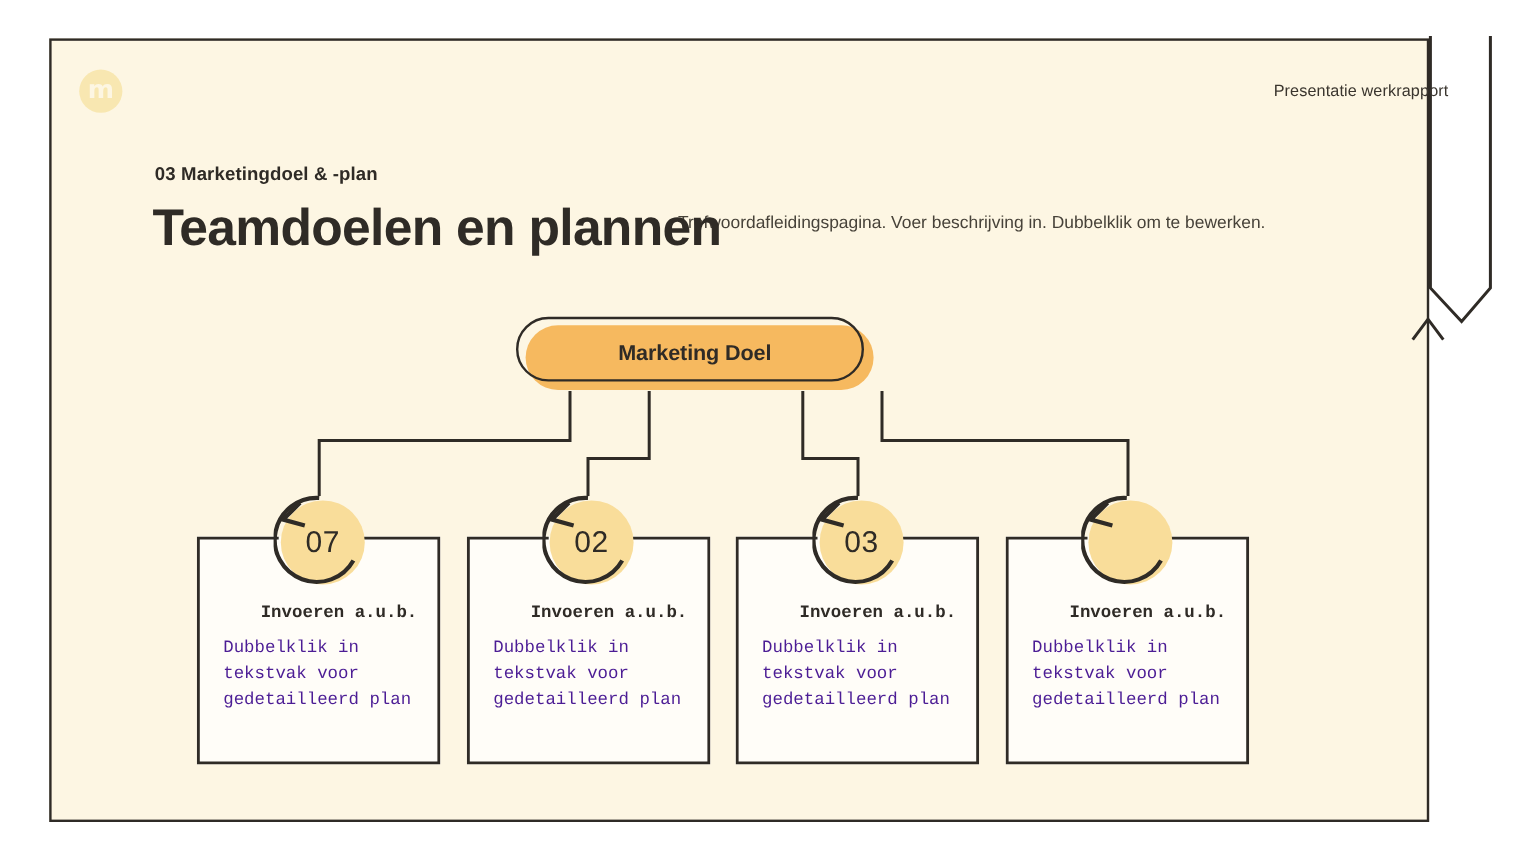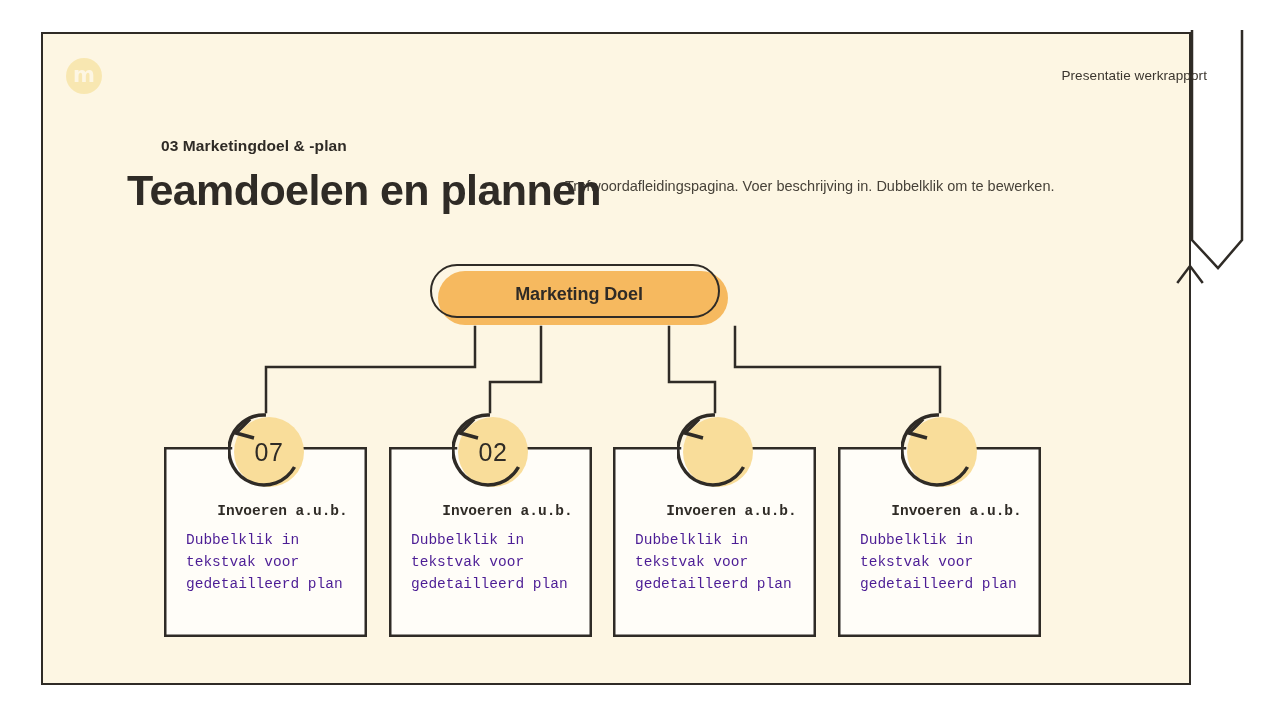--- a/index.html
+++ b/index.html
@@ -79,21 +79,20 @@
   }
   #eyebrow {
     position: absolute;
     left: 129px;
     top: 137px;
     font-size: 15.5px;
     font-weight: 700;
     color: #2f2b26;
     letter-spacing: 0.1px;
     white-space: nowrap;
-    margin-left: 32px;
   }
   #page-title {
     position: absolute;
     left: 127px;
     top: 166px;
     font-size: 43px;
     font-weight: 700;
     color: #2f2b26;
     letter-spacing: -0.6px;
     white-space: nowrap;
@@ -345,20 +344,21 @@
   </svg>
   <div class="num">02</div>
 </div>
 
 <div class="circle" style="left:677px">
   <div class="disc"></div>
   <svg class="ring" viewBox="0 0 76 76">
     <path d="M 38 3 A 35 35 0 1 0 66.5 55" stroke="#2f2b26" stroke-width="3.5" fill="none" stroke-linecap="butt"></path>
     <path d="M 22 7 L 8 21 L 26 26" stroke="#2f2b26" stroke-width="3.5" fill="none" stroke-linecap="butt" stroke-linejoin="miter"></path>
   </svg>
+  <div class="num">03</div>
 </div>
 
 <div class="circle" style="left:901px">
   <div class="disc"></div>
   <svg class="ring" viewBox="0 0 76 76">
     <path d="M 38 3 A 35 35 0 1 0 66.5 55" stroke="#2f2b26" stroke-width="3.5" fill="none" stroke-linecap="butt"></path>
     <path d="M 22 7 L 8 21 L 26 26" stroke="#2f2b26" stroke-width="3.5" fill="none" stroke-linecap="butt" stroke-linejoin="miter"></path>
   </svg>
 </div>
 

